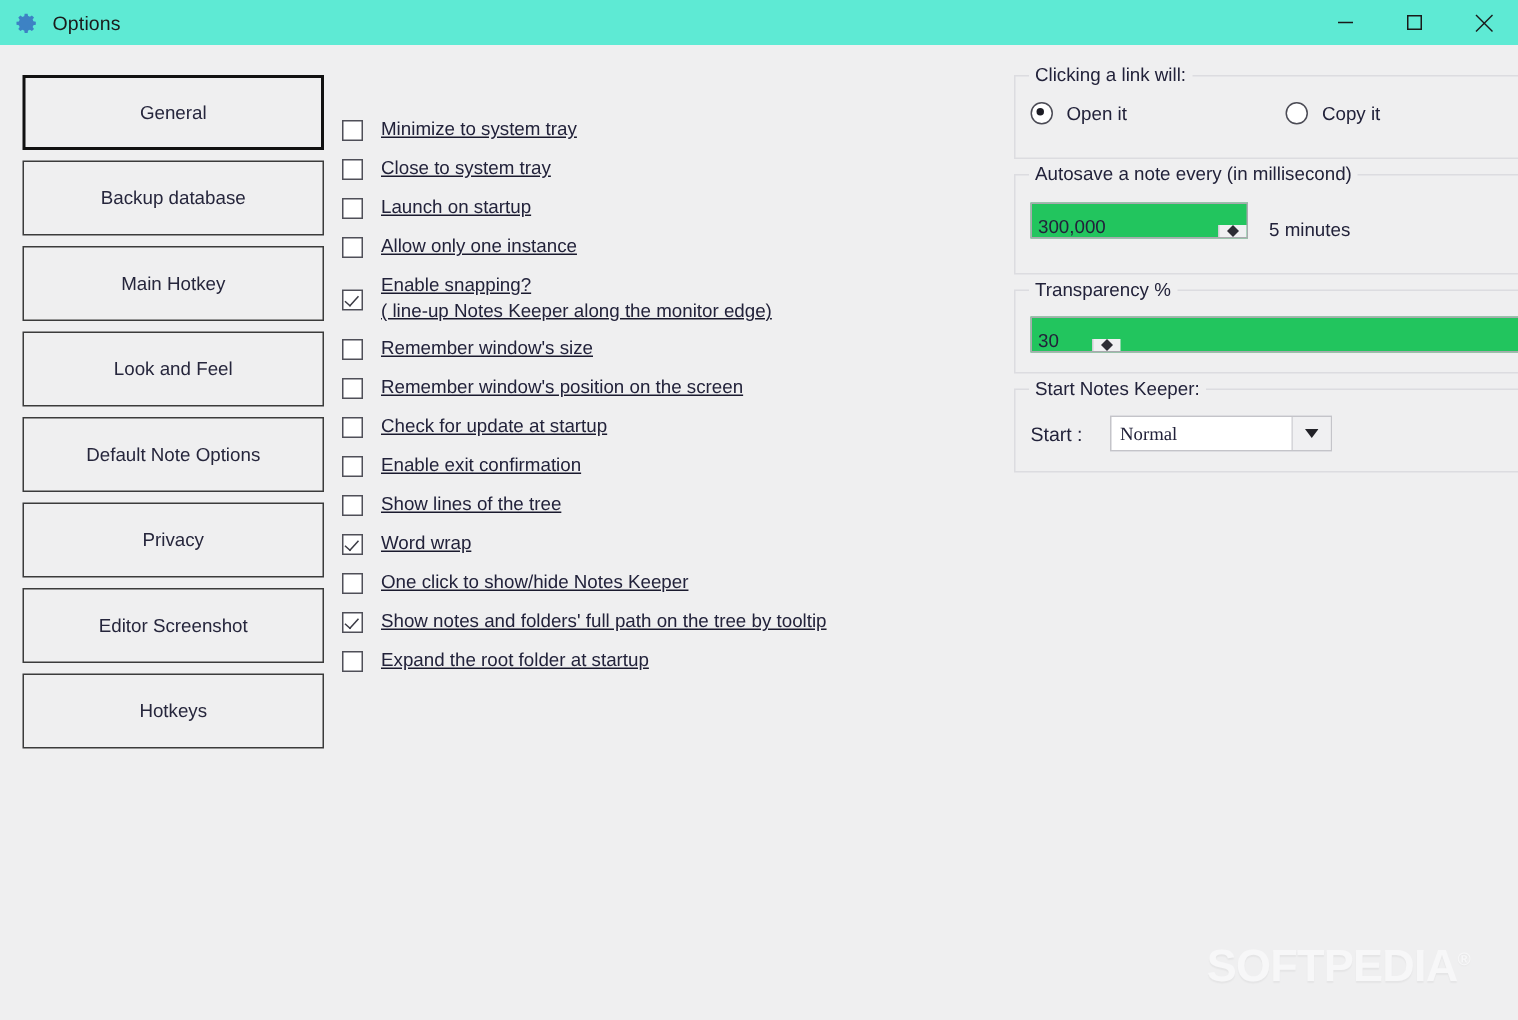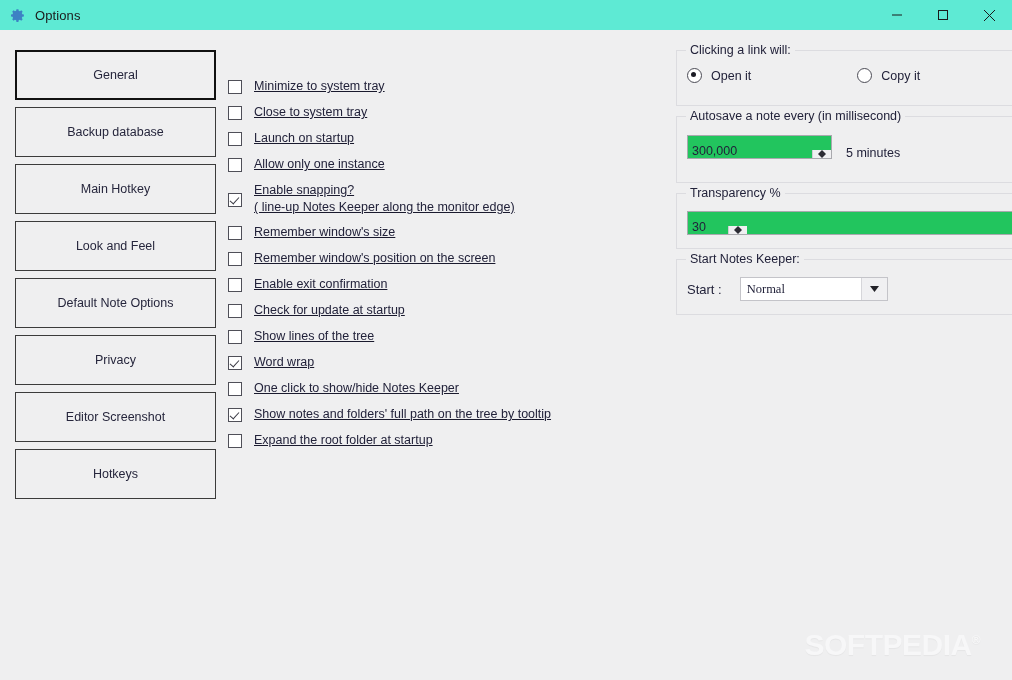--- a/index.html
+++ b/index.html
@@ -333,25 +333,25 @@
       <div class="chkrow">
         <span class="cbox"></span>
         <span class="clabel">Remember window's size</span>
       </div>
       <div class="chkrow">
         <span class="cbox"></span>
         <span class="clabel">Remember window's position on the screen</span>
       </div>
       <div class="chkrow">
         <span class="cbox"></span>
+        <span class="clabel">Check for update at startup</span>
+      </div>
+      <div class="chkrow">
+        <span class="cbox"></span>
         <span class="clabel">Enable exit confirmation</span>
-      </div>
-      <div class="chkrow">
-        <span class="cbox"></span>
-        <span class="clabel">Check for update at startup</span>
       </div>
       <div class="chkrow">
         <span class="cbox"></span>
         <span class="clabel">Show lines of the tree</span>
       </div>
       <div class="chkrow">
         <span class="cbox checked"></span>
         <span class="clabel">Word wrap</span>
       </div>
       <div class="chkrow">

